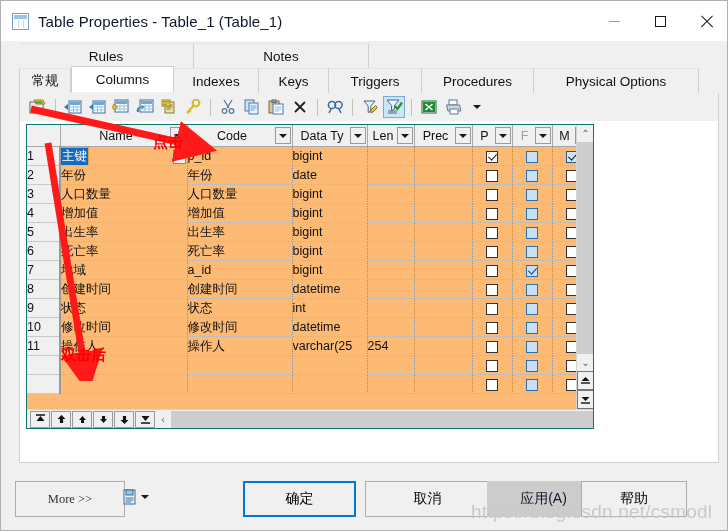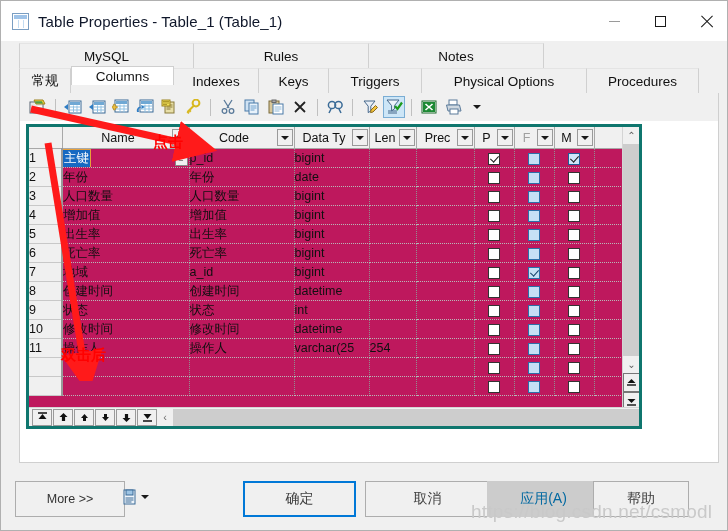--- a/index.html
+++ b/index.html
@@ -71,21 +71,21 @@
     font-size: 13.5px; color: #101010;
     background: #f0f0f0; border-right: 1px solid #d0d0d0;
     border-top: 1px solid #e4e4e4;
     white-space: nowrap; padding: 0 4px;
   }
   .tab.first { border-left: 1px solid #d0d0d0; }
   .tab.active {
     background: #ffffff;
     border-left: 1px solid #cfcfcf; border-right: 1px solid #cfcfcf;
     border-top: 1px solid #cfcfcf;
-    height: 19px; margin-top: -2px;
+    height: 26px; margin-top: -2px;
   }
 
   
   .panel {
     position: absolute; left: 18px; top: 92px;
     width: 700px; height: 370px;
     background: #ffffff;
     border: 1px solid #cfcfcf;
     border-top: none;
   }
@@ -100,23 +100,23 @@
     width: 22px; height: 22px; display: flex; align-items: center; justify-content: center;
     position: relative;
   }
   .tb.active { background: #cde6f7; border: 1px solid #7aadd4; }
   .tbsep { width: 1px; height: 17px; background: #c0c0c0; margin: 0 4px; }
   .tb svg { display: block; }
 
   
   .grid-wrap {
     position: absolute; left: 6px; top: 31px;
-    width: 616px; height: 305px;
-    border: 3px solid #0f766e;
-    background: #be185d;
+    width: 568px; height: 305px;
+    border: 1px solid #0f766e;
+    background: #fdba74;
     overflow: hidden;
   }
   .grid-scrollarea { position: absolute; left:0; top:0; width: 669px; height: 285px; overflow: hidden; }
   table.grid { border-collapse: collapse; table-layout: fixed; width: 669px; }
   table.grid th, table.grid td {
     font-size: 12.5px; color: #101010; height: 19px; padding: 0;
     overflow: hidden; white-space: nowrap;
   }
   table.grid th {
     background: #f0f0f0;
@@ -207,28 +207,28 @@
     width: 16px; height: 17px; display: flex; align-items: center; justify-content: center;
     color: #707070; font-size: 11px;
   }
   .hsb-track { flex: 1; height: 17px; background: #cdcdcd; margin: 0 0px; }
 
   
   .btnbar { position: absolute; left: 0; top: 470px; width: 728px; height: 61px; background: #f0f0f0; }
   .btn {
     position: absolute; top: 10px; height: 36px;
     background: #f0f0f0; border: 1px solid #adadad;
-    font-size: 14px; color: #404040;
+    font-size: 14px; color: #000000;
     display: flex; align-items: center; justify-content: center;
   }
-  .btn.more { left: 14px; width: 110px; font-size: 12.5px; color: #333; }
+  .btn.more { left: 14px; width: 110px; font-size: 12.5px; color: #333; font-family: Liberation Serif, serif; }
   .btn.primary { left: 242px; width: 113px; border: 2px solid #0078d7; background: #f0f0f0; }
   .btn.cancel { left: 364px; width: 125px; }
-  .btn.apply  { left: 486px; width: 113px; background: #cccccc; border-color: #cccccc; color: #0369a1; }
-  .btn.help   { left: 592px; width: 96px; }
+  .btn.apply  { left: 486px; width: 113px; background: #cccccc; border-color: #cccccc; color: #0f172a; }
+  .btn.help   { left: 580px; width: 106px; }
   .savebtn { position: absolute; left: 122px; top: 18px; display: flex; align-items: center; gap: 5px; }
   .save-ico { width: 13px; height: 16px; position: relative; }
   .watermark {
     position: absolute; left: 470px; top: 500px;
     font-size: 19px; color: #c9c9c9; letter-spacing: 0.2px;
     pointer-events: none; white-space: nowrap;
   }
 
   
   .anno { position: absolute; pointer-events: none; }
@@ -255,23 +255,20 @@
       <div class="winbtn">
           <span class="glyph-max"></span>
         </div>
       <div class="winbtn">
           <span class="glyph-close"></span>
         </div>
     </div>
   </div>
 
   <div class="tabs-row top">
-    <div class="tab first" style="width:175px">
-        <span>MySQL</span>
-      </div>
     <div class="tab" style="width:175px">
         <span>Rules</span>
       </div>
     <div class="tab" style="width:175px">
         <span>Notes</span>
       </div>
   </div>
 
   <div class="tabs-row bottom">
     <div class="tab first" style="width:52px">
@@ -282,25 +279,25 @@
       </div>
     <div class="tab" style="width:85px">
         <span>Indexes</span>
       </div>
     <div class="tab" style="width:70px">
         <span>Keys</span>
       </div>
     <div class="tab" style="width:93px">
         <span>Triggers</span>
       </div>
+    <div class="tab" style="width:112px">
+        <span>Procedures</span>
+      </div>
     <div class="tab" style="width:165px">
         <span>Physical Options</span>
-      </div>
-    <div class="tab" style="width:112px">
-        <span>Procedures</span>
       </div>
   </div>
 
   <div class="panel">
 
     <div class="toolbar">
       <div class="tb">
         <svg width="18" height="16" viewBox="0 0 18 16">
           <rect x="1" y="3" width="13" height="11" fill="#fff" stroke="#55606e"></rect>
           <rect x="2" y="4" width="11" height="3" fill="#e8e8e8"></rect>

